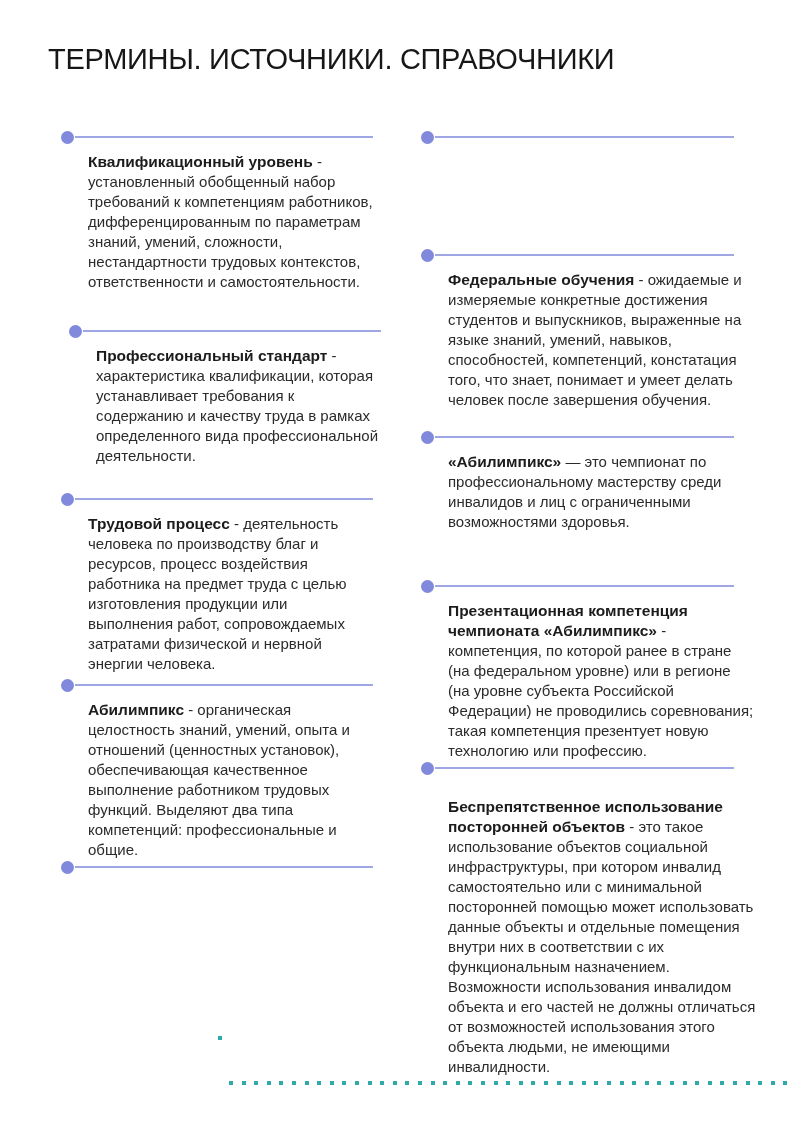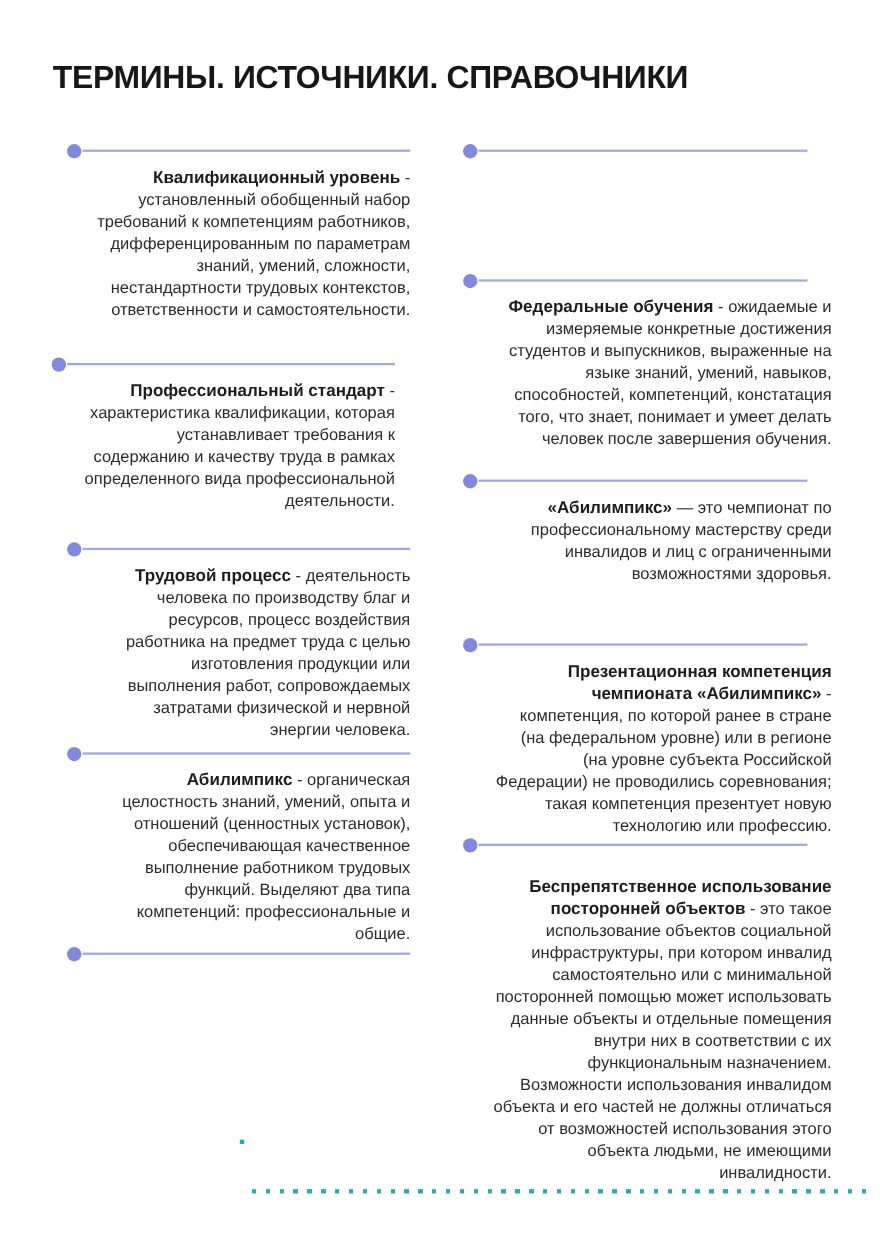--- a/index.html
+++ b/index.html
@@ -2,35 +2,35 @@
 <html lang="ru"><head>
 <meta charset="utf-8">
 <style>
   html,body{margin:0;padding:0}
   body{
     width:800px;height:1131px;position:relative;overflow:hidden;
     background:#ffffff;
     font-family:"Liberation Sans", sans-serif;
   }
   .page-title{
-    position:absolute;left:48px;top:36px;
-    font-size:29px;font-weight:700;color:var(--title_text,#171717);
+    position:absolute;left:48px;top:24px;
+    font-size:29px;font-weight:400;color:var(--title_text,#171717);
     letter-spacing:-0.3px;white-space:nowrap;
   }
   .block{position:absolute;width:312px}
   .block.right{width:313px}
   .marker{display:flex;align-items:center;height:14px}
   .bullet{
     width:13px;height:13px;border-radius:50%;
     background:var(--bullet,#8089db);flex:0 0 auto;
   }
   .hline{flex:1;height:2px;background:var(--line,#9ea6e4);margin-left:1px}
   .text{
     margin:8px 0 0;padding-left:27px;
-    font-size:15px;line-height:20px;color:var(--body_text,#2b2b2b);text-align:right;
+    font-size:15px;line-height:20px;color:var(--body_text,#2b2b2b);
   }
   .right .text{margin-right:-22px}
   .text b{color:#1c1c1c;font-size:15.5px}
   .text.gap-lg{margin-top:22px}
   .dotted-line{
     position:absolute;left:229px;top:1081px;width:567px;height:4px;
     background:repeating-linear-gradient(90deg,
       var(--dots,#2fa9a9) 0,var(--dots,#2fa9a9) 4px,
       transparent 4px,transparent 12.6px);
   }
@@ -49,21 +49,21 @@
     <span class="bullet"></span>
     <span class="hline"></span>
   </div>
   <p class="text">
     <b>Квалификационный уровень</b>
     <span>-</span>
     <span>установленный обобщенный набор требований к компетенциям работников, дифференцированным по параметрам знаний, умений, сложности, нестандартности трудовых контекстов, ответственности и самостоятельности.</span>
   </p>
 </div>
 
-<div class="block" style="left:47px;top:324px">
+<div class="block" style="left:69px;top:324px">
   <div class="marker">
     <span class="bullet"></span>
     <span class="hline"></span>
   </div>
   <p class="text">
     <b>Профессиональный стандарт</b>
     <span>-</span>
     <span>характеристика квалификации, которая устанавливает требования к содержанию и качеству труда в рамках определенного вида профессиональной деятельности.</span>
   </p>
 </div>

